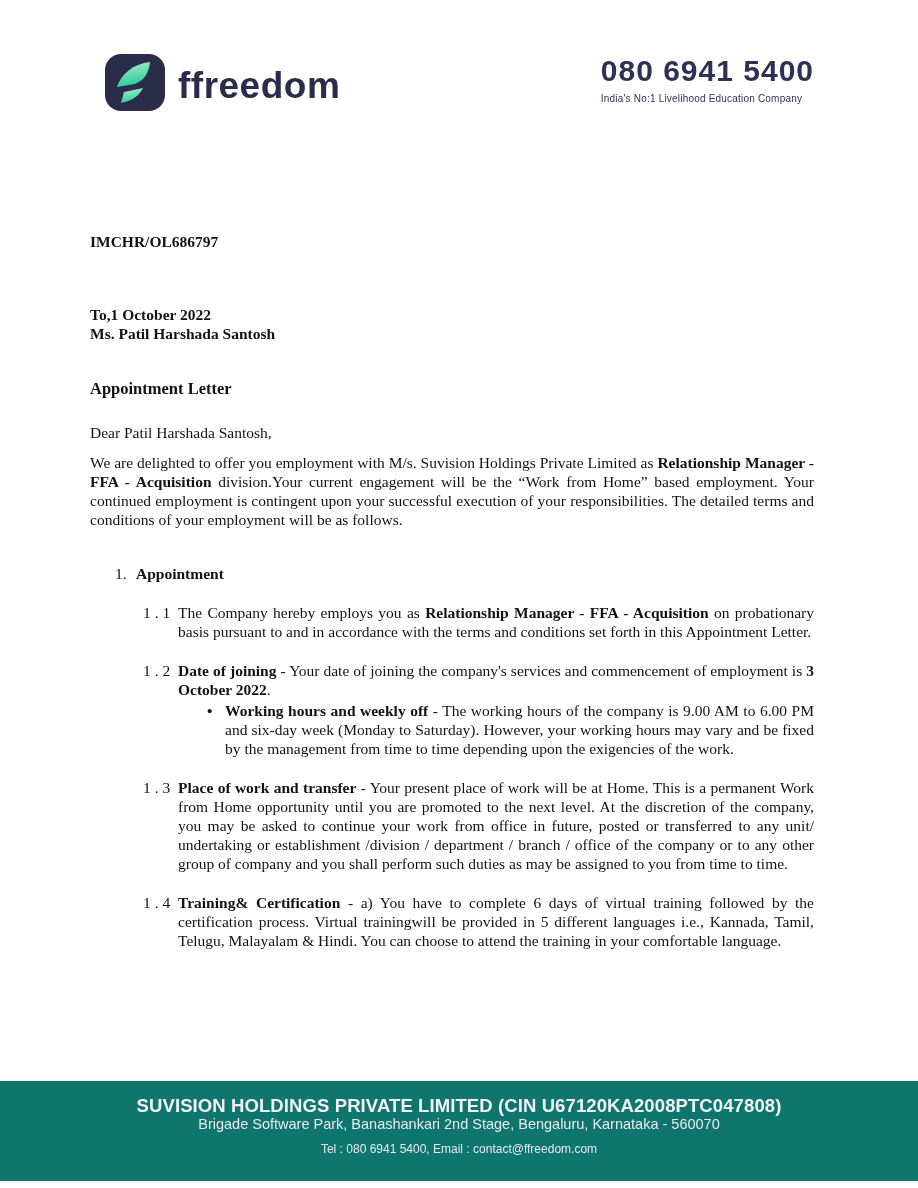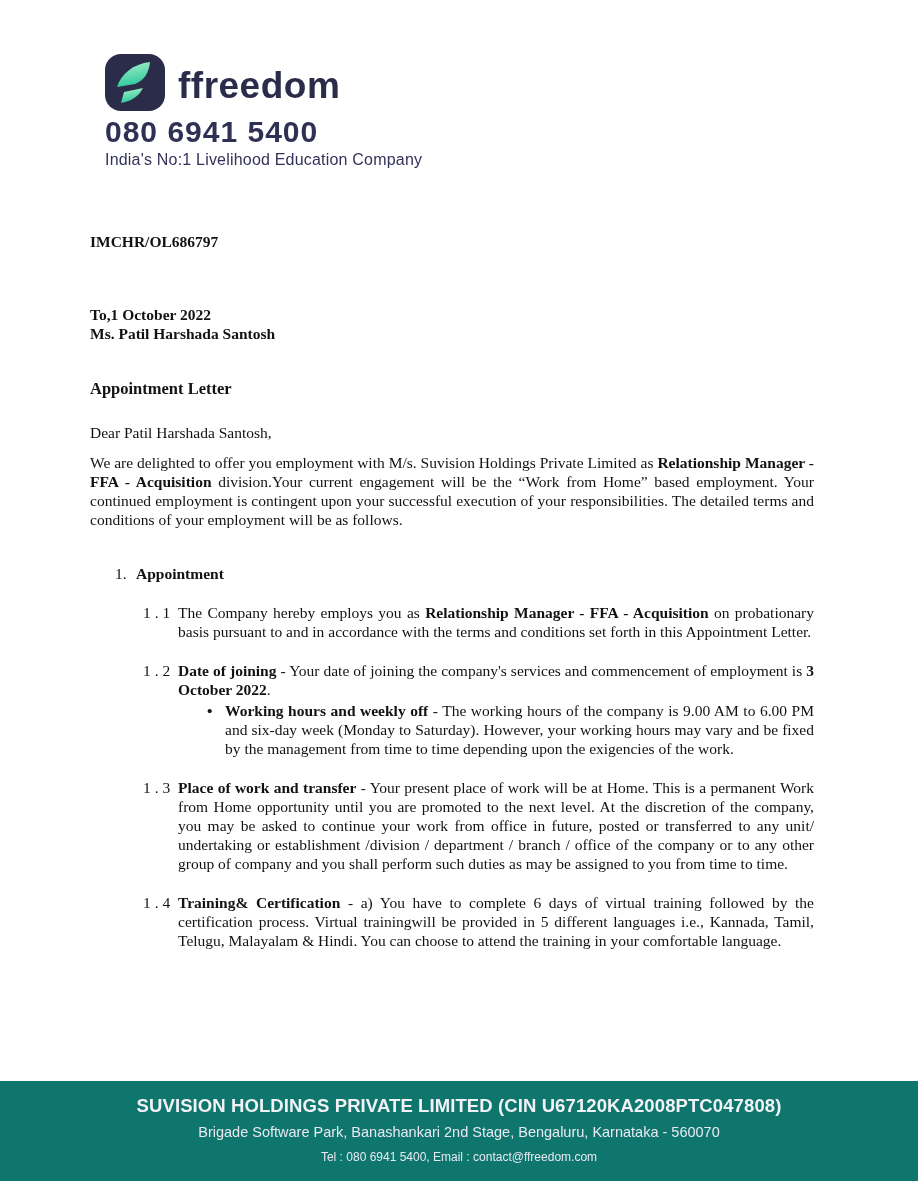--- a/index.html
+++ b/index.html
@@ -14,33 +14,32 @@
     font-size: 15.5px;
     line-height: 19px;
     color: #121212;
   }
 
   
   .header {
     position: absolute; top: 54px; left: 105px; width: 709px;
     display: flex; justify-content: space-between; align-items: flex-start;
     font-family: "Liberation Sans", sans-serif;
-    flex-direction: column;
   }
   .logo { display: flex; align-items: center; gap: 13px; }
   .logo-word {
     font-size: 37px; font-weight: 700; color: #2b2b4a;
     letter-spacing: 0.5px; margin-top: 2px;
   }
   .phone-block { text-align: left; margin-top: 1px; }
   .phone-number {
     font-size: 30px; font-weight: 700; color: #2e3054;
     letter-spacing: 1px; line-height: 32px; white-space: nowrap;
   }
-  .phone-tagline { font-size: 16px; color: #32325a; margin-top: 2px; letter-spacing: 0.2px; }
+  .phone-tagline { font-size: 10px; color: #32325a; margin-top: 2px; letter-spacing: 0.2px; }
 
   
   .letter { position: absolute; left: 90px; top: 232px; width: 724px; }
   .ref { font-weight: 700; }
   .to-row { display: flex; margin-top: 54px; font-weight: 700; }
   .recipient-line { font-weight: 700; }
   .title { font-weight: 700; font-size: 16.5px; margin-top: 36px; }
   .salutation { margin-top: 25px; }
   .intro { margin-top: 11px; text-align: justify; }
 
@@ -58,21 +57,21 @@
 
   b { font-weight: 700; }
 
   
   .footer {
     position: absolute; left: 0; bottom: 7px; width: 918px; height: 100px;
     background: #0f766e; color: #f2f2f6; text-align: center;
     font-family: "Liberation Sans", sans-serif;
   }
   .footer-company { padding-top: 15px; font-size: 18.5px; font-weight: 700; letter-spacing: 0.1px; }
-  .footer-address { margin-top: 8px; font-size: 14.5px; color: #e9e9f2; }
+  .footer-address { margin-top: 0; font-size: 14.5px; color: #e9e9f2; }
   .footer-contact { margin-top: 6px; font-size: 12px; color: #e9e9f2; }
 </style>
 </head>
 <body>
 
 <div class="page">
 
   <div class="header">
     <div class="logo">
       <span>

